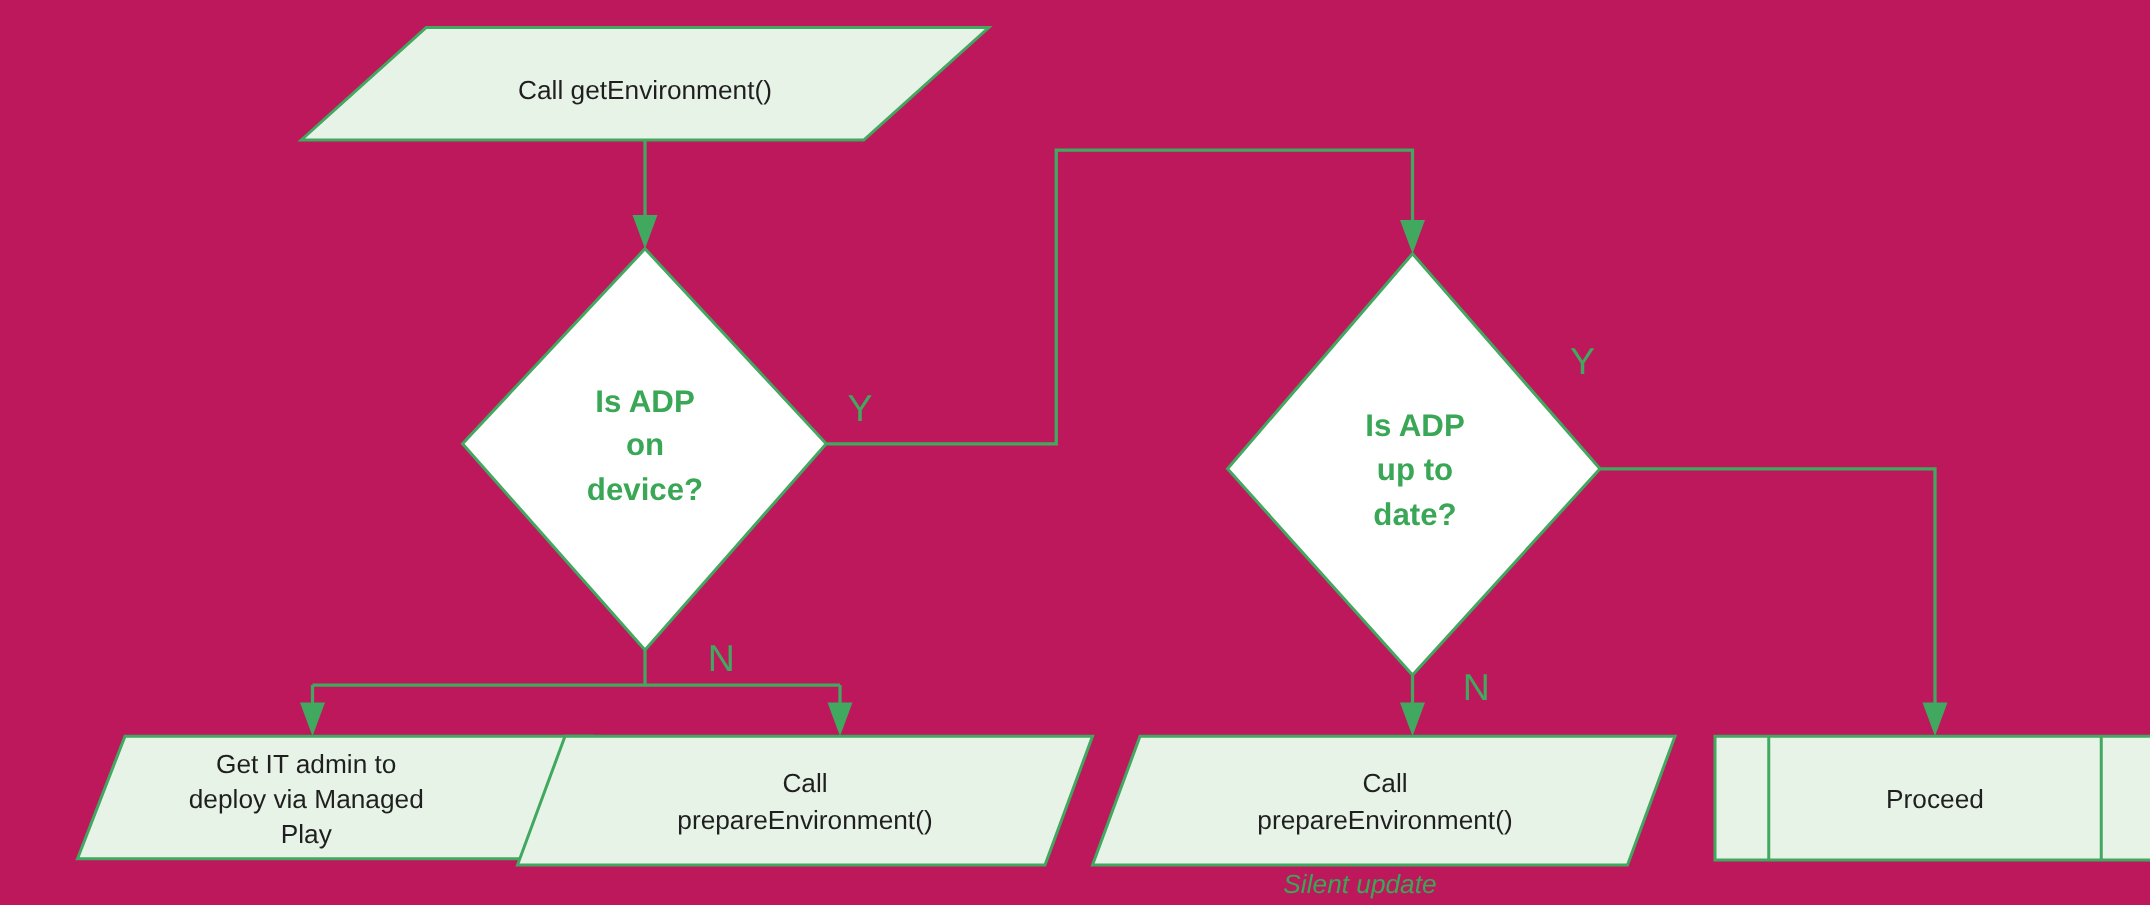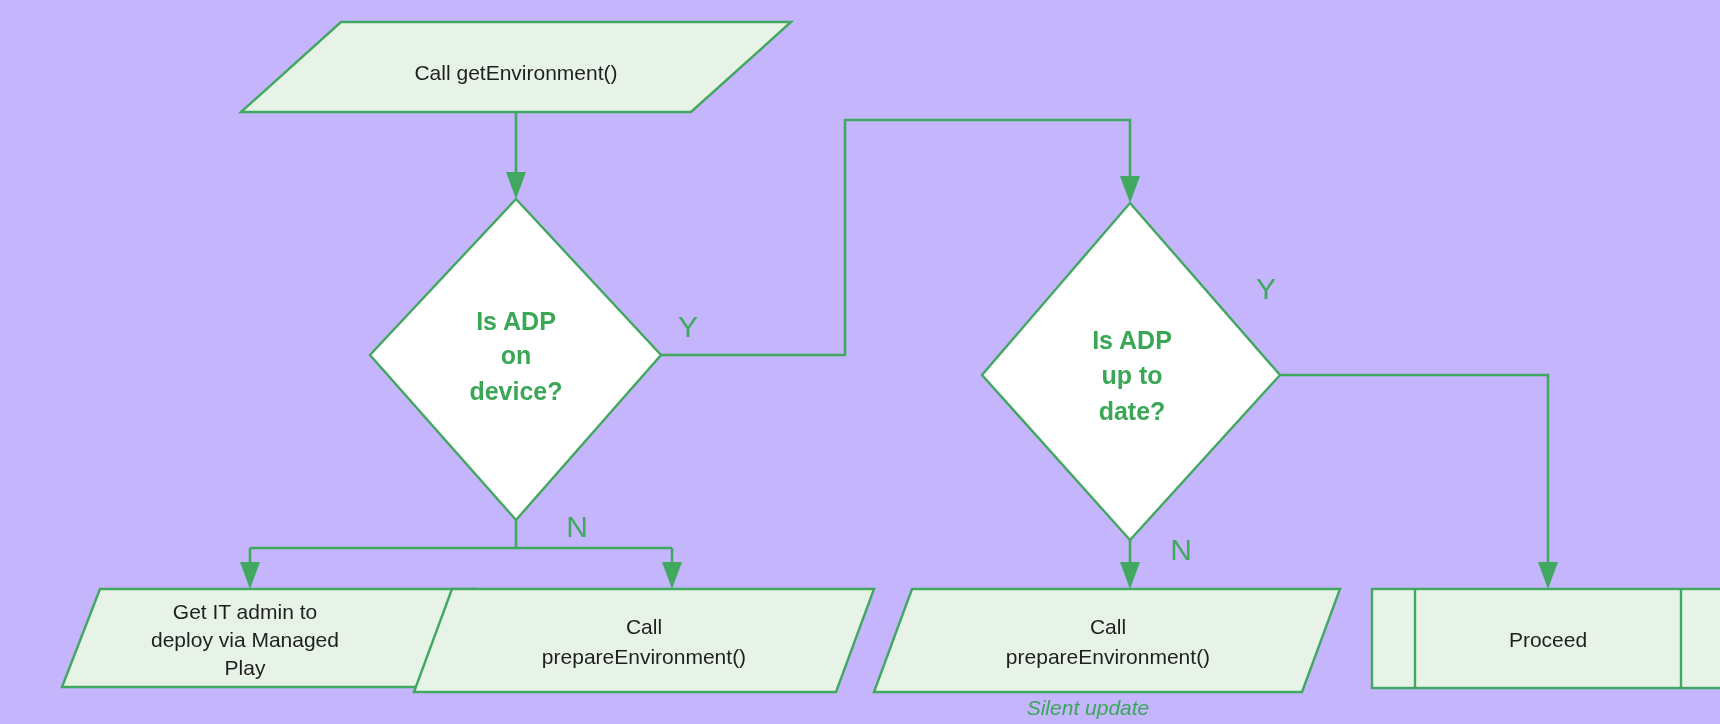--- a/index.html
+++ b/index.html
@@ -11,21 +11,21 @@
     width: 1720px;
     height: 724px;
     background: #f5f7fa;
     font-family: "Liberation Sans", sans-serif;
     overflow: hidden;
   }
   #flow-root {
     position: relative;
     width: 1720px;
     height: 724px;
-    background: #c4b5fd;
+    background: #be185d;
   }
   svg.flow-canvas {
     display: block;
     width: 1720px;
     height: 724px;
   }
   .shape-fill-light { fill: #e8f3e8; }
   .shape-fill-white { fill: #ffffff; }
   .shape-stroke {
     stroke: #41a85f;

